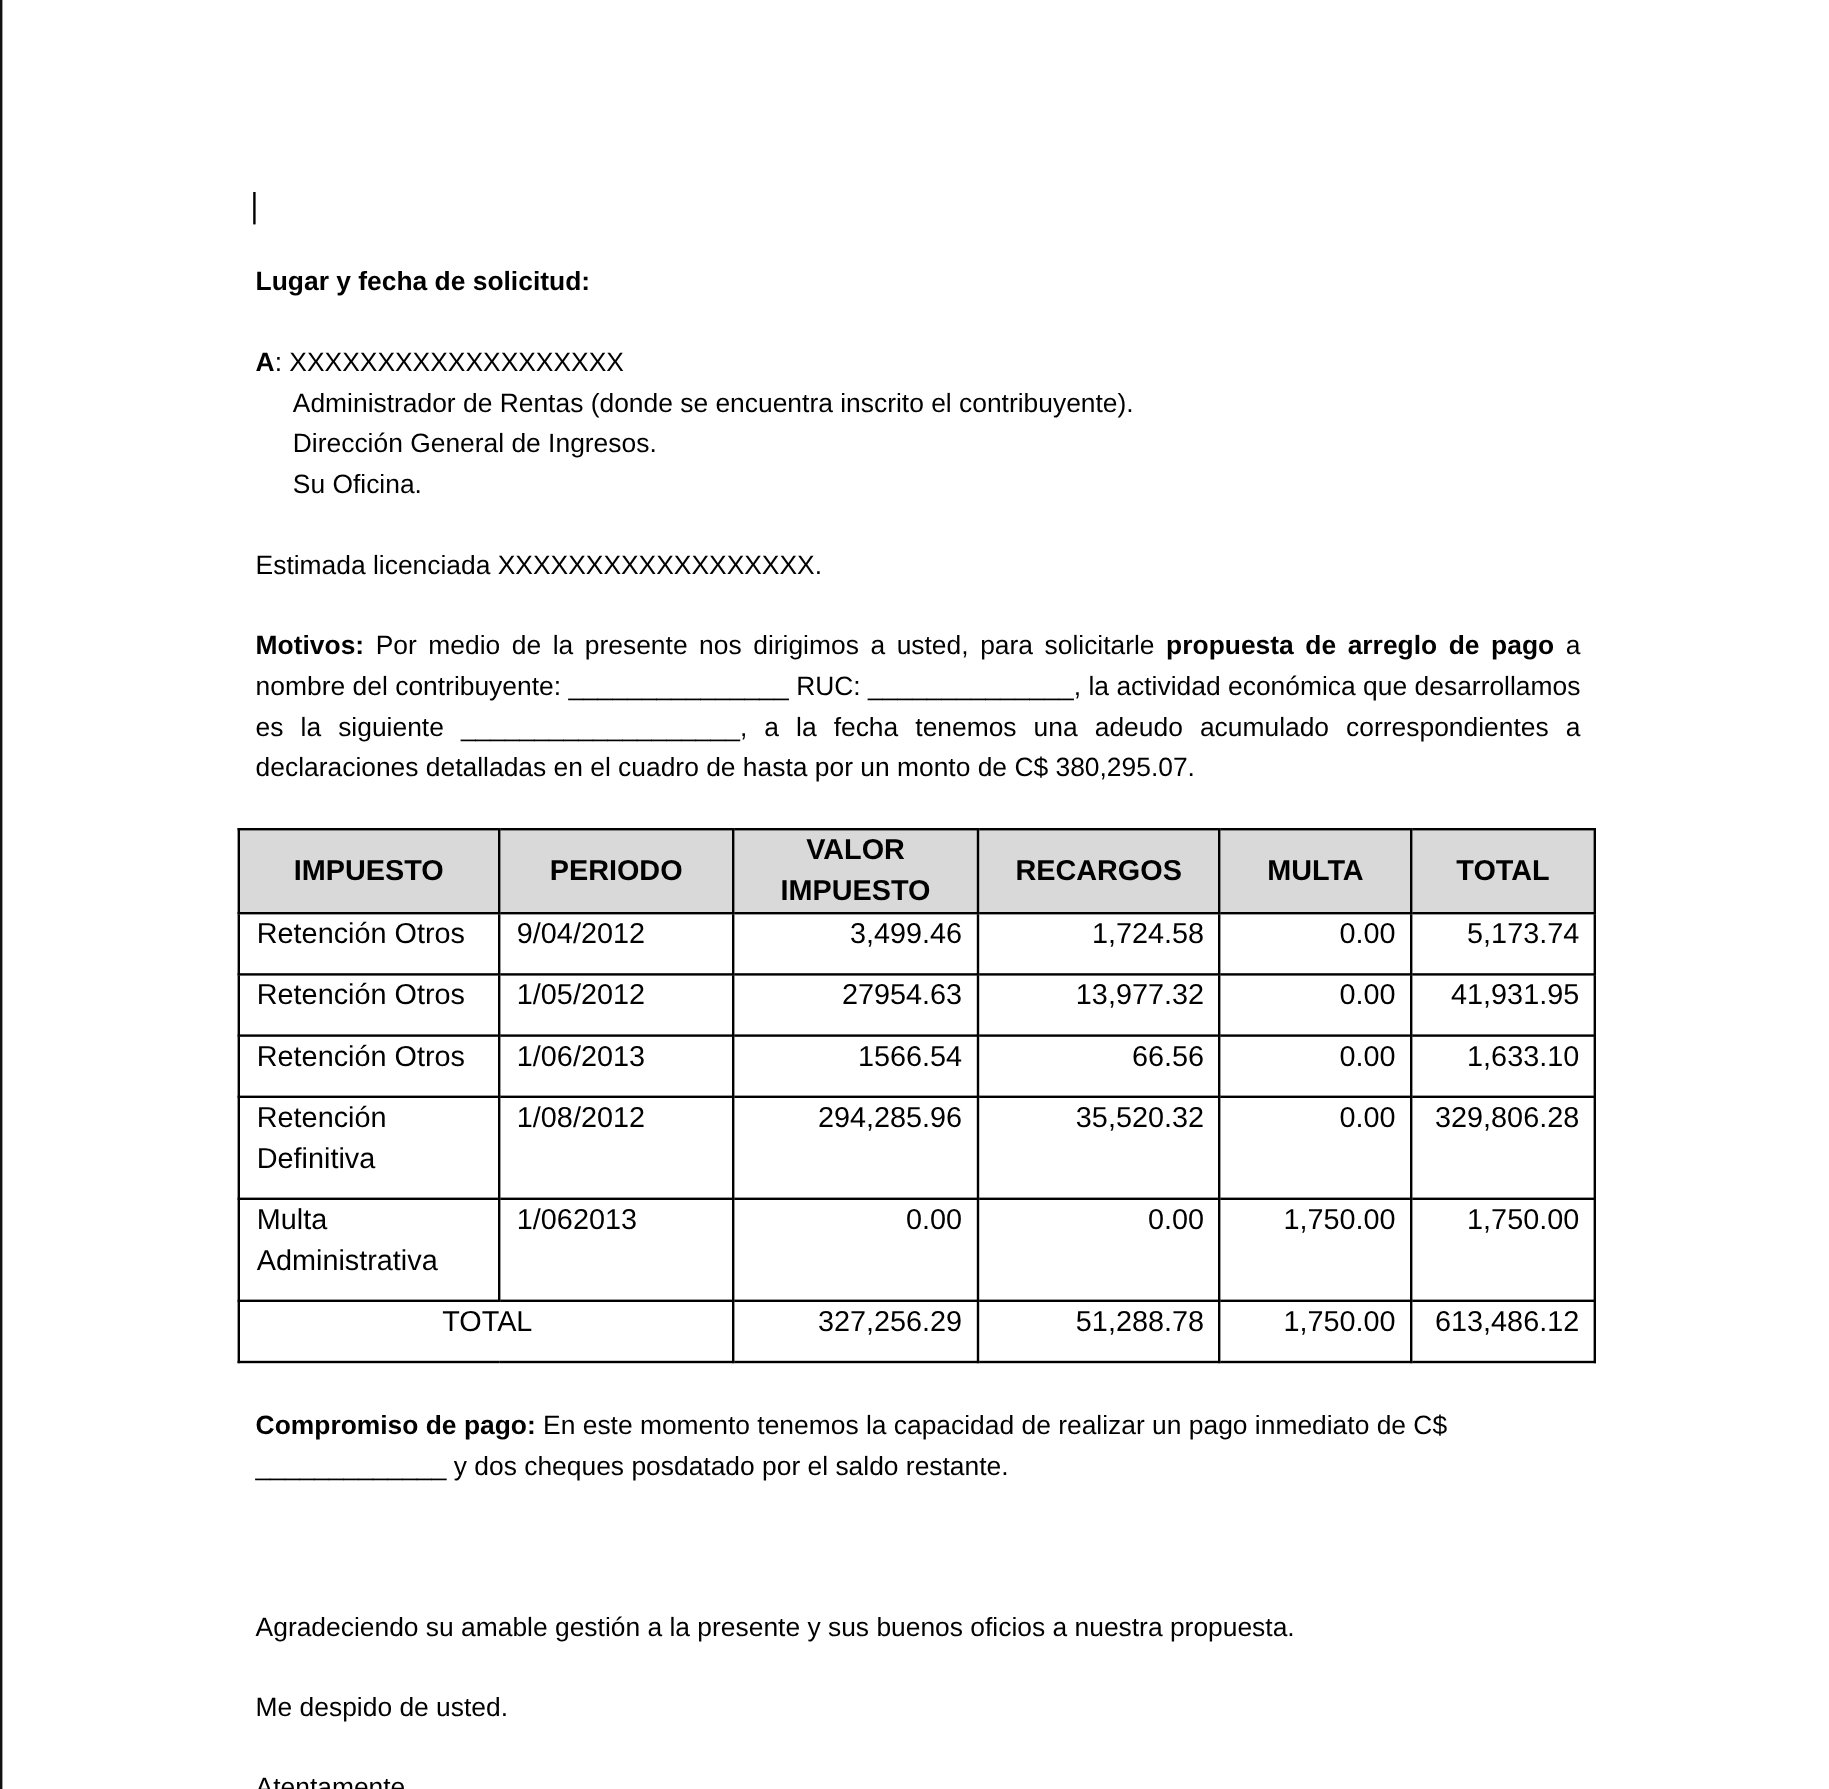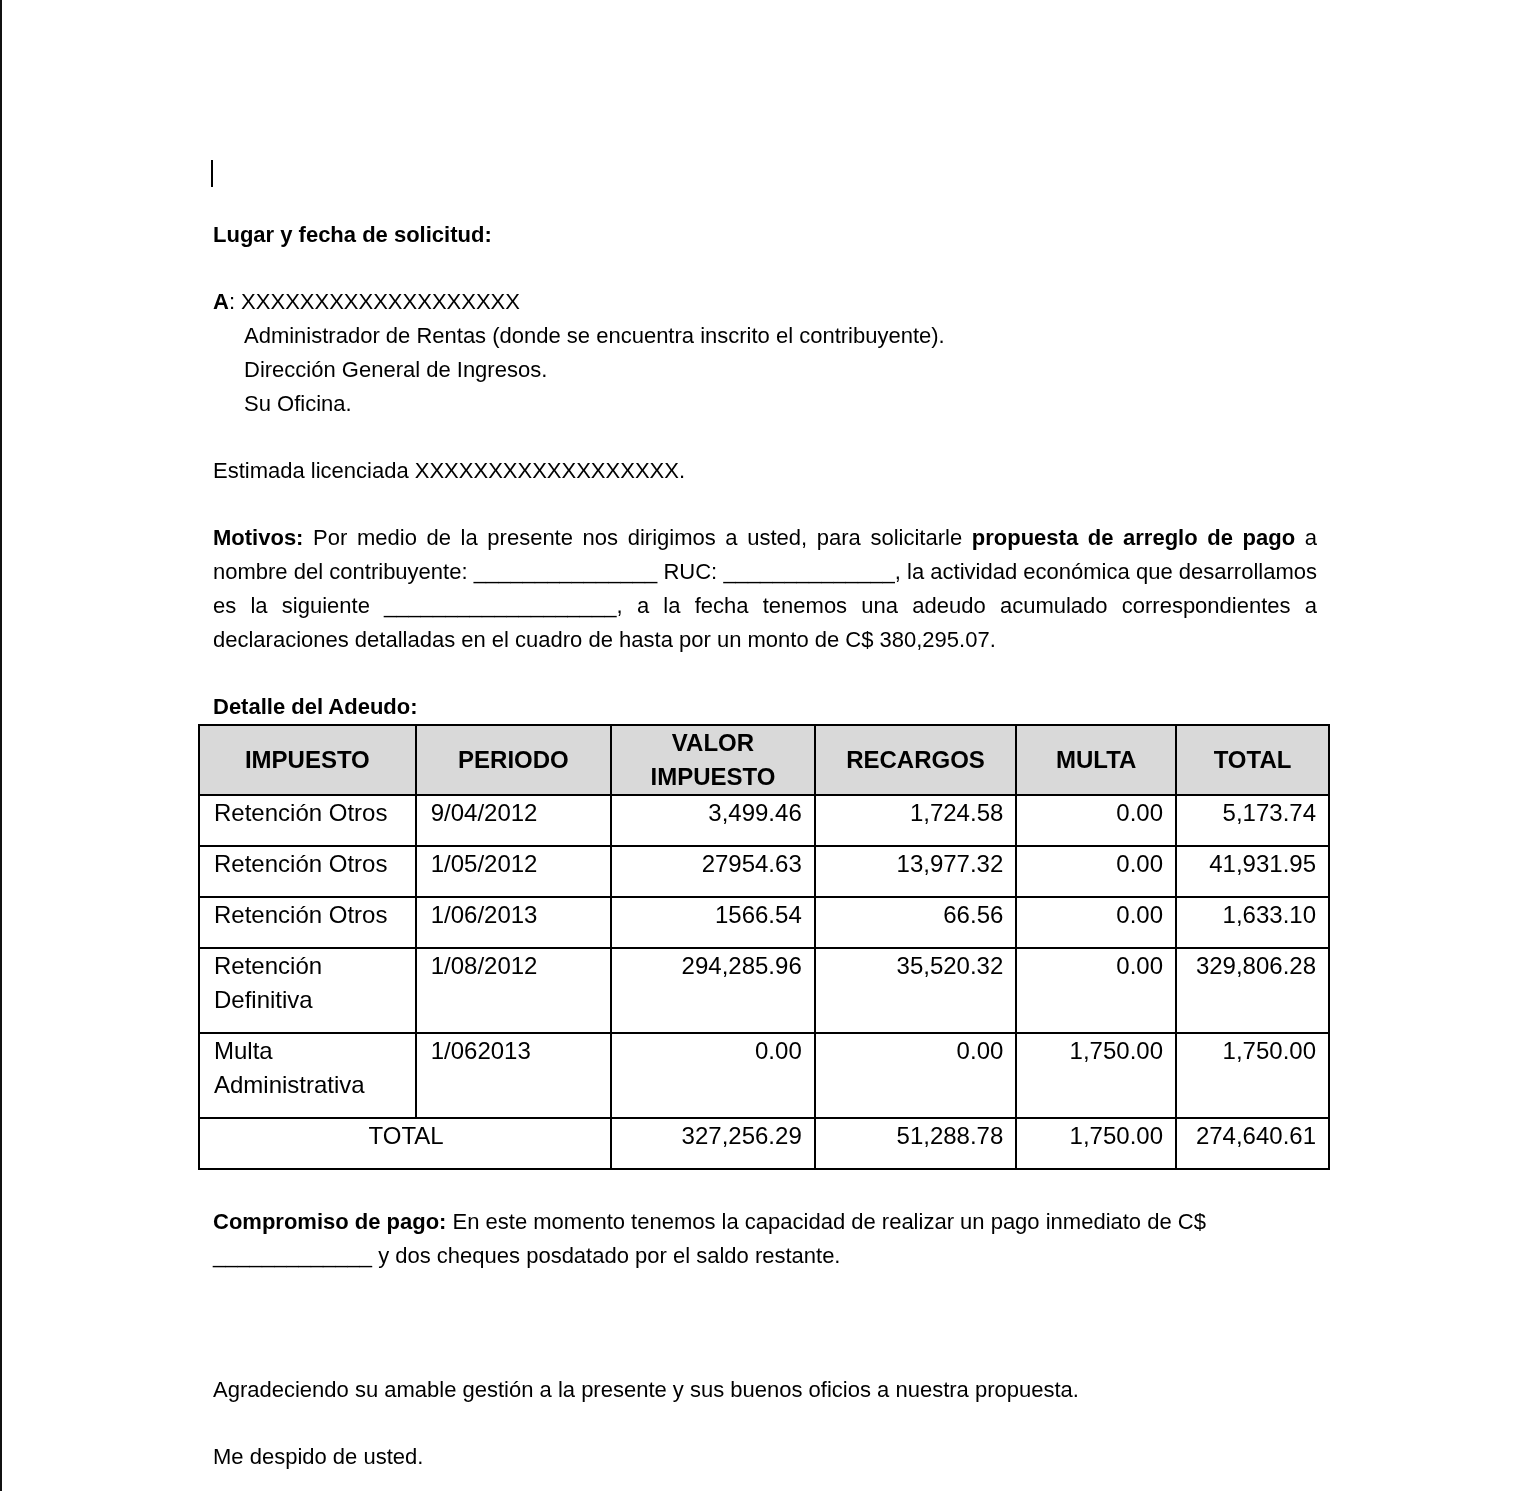--- a/index.html
+++ b/index.html
@@ -90,21 +90,20 @@
   <p class="p indent">Dirección General de Ingresos.</p>
   <p class="p indent">Su Oficina.</p>
   <div class="gap"></div>
 
   <p class="p">Estimada licenciada XXXXXXXXXXXXXXXXXX.</p>
   <div class="gap"></div>
 
   <p class="p justify"><b>Motivos:</b><span> Por medio de la presente nos dirigimos a usted, para solicitarle </span><b>propuesta de arreglo de pago</b><span> a nombre del contribuyente: _______________   RUC: ______________, la actividad económica que desarrollamos es la siguiente ___________________, a la fecha tenemos una adeudo acumulado correspondientes a declaraciones detalladas en el cuadro de hasta por un monto de C$ 380,295.07.</span></p>
   <div class="gap"></div>
 
-  <p class="p"><b>Detalle del Adeudo:</b></p>
 
   <table class="debt">
     <colgroup>
       <col class="c1">
         <col class="c2">
         <col class="c3">
         <col class="c4">
         <col class="c5">
         <col class="c6">
     </colgroup>
@@ -157,21 +156,21 @@
         <td class="num">0.00</td>
         <td class="num">0.00</td>
         <td class="num">1,750.00</td>
         <td class="num">1,750.00</td>
       </tr>
       <tr class="row">
         <td class="total-label" colspan="2">TOTAL</td>
         <td class="num">327,256.29</td>
         <td class="num">51,288.78</td>
         <td class="num">1,750.00</td>
-        <td class="num">274,640.61</td>
+        <td class="num">613,486.12</td>
       </tr>
     </tbody>
   </table>
 
   <div style="height:35px"></div>
 
   <p class="p" style="width:1080px"><b>Compromiso de pago:</b><span> En este momento tenemos la capacidad de realizar un pago inmediato de C$ _____________ y  dos cheques posdatado por el saldo restante.</span></p>
   <div class="gap2"></div>
 
   <p class="p">Agradeciendo su amable gestión a la presente y sus buenos oficios a nuestra propuesta.</p>

